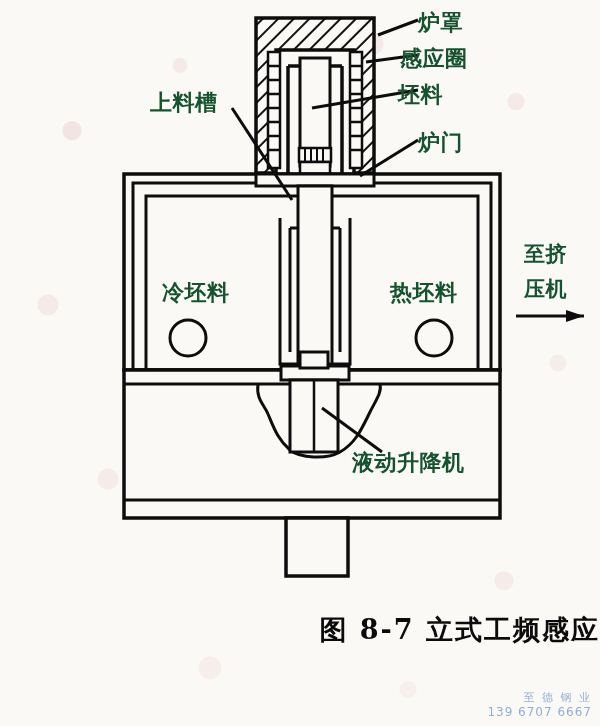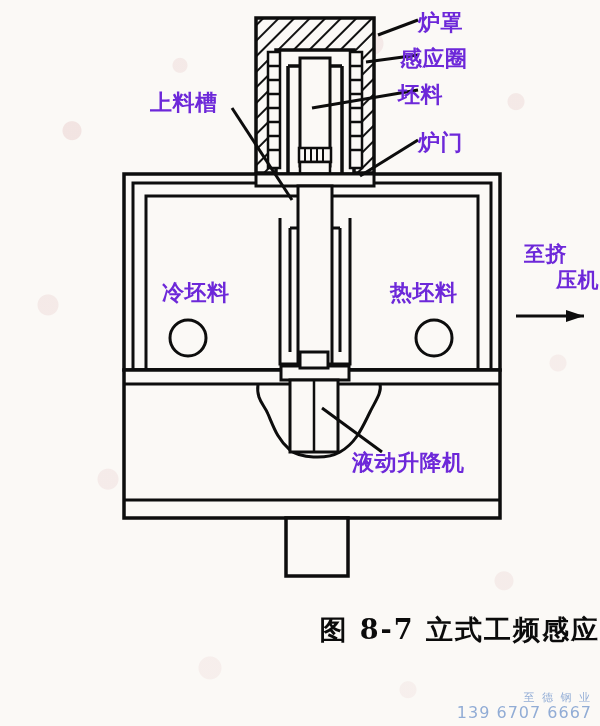--- a/index.html
+++ b/index.html
@@ -32,21 +32,21 @@
       radial-gradient(circle at 93% 50%, rgba(226,190,190,.20) 0 8px, rgba(0,0,0,0) 9px),
       radial-gradient(circle at 18% 66%, rgba(224,186,188,.22) 0 10px, rgba(0,0,0,0) 11px),
       radial-gradient(circle at 55% 72%, rgba(226,192,192,.18) 0 13px, rgba(0,0,0,0) 14px),
       radial-gradient(circle at 84% 80%, rgba(222,184,184,.20) 0 9px, rgba(0,0,0,0) 10px),
       radial-gradient(circle at 35% 92%, rgba(226,190,190,.18) 0 11px, rgba(0,0,0,0) 12px),
       radial-gradient(circle at 68% 95%, rgba(224,188,188,.16) 0 8px, rgba(0,0,0,0) 9px);
   }
   #drawing { position: absolute; left: 0; top: 0; }
   .lbl {
     position: absolute;
-    color: #6d28d9;
+    color: #14532d;
     font-family: "DejaVu Sans", "Liberation Sans", sans-serif;
     font-weight: 700;
     white-space: nowrap;
     letter-spacing: .5px;
   }
   .lbl-22 { font-size: 22px; }
   .lbl-21 { font-size: 21px; }
   .cap {
     position: absolute;
     width: 100%;
@@ -63,21 +63,21 @@
     right: 8px;
     bottom: 6px;
     text-align: right;
     color: #7f9fd0;
     font-family: "DejaVu Sans", "Liberation Sans", sans-serif;
     font-size: 11px;
     line-height: 15px;
     letter-spacing: 2px;
     opacity: .85;
   }
-  #watermark .wm-phone { letter-spacing: 1px; font-size: 16px; }
+  #watermark .wm-phone { letter-spacing: 1px; font-size: 12px; }
 </style>
 </head>
 <body>
 
 <div id="page">
 
   <div id="paper-grain"></div>
 
   <svg id="drawing" width="600" height="726" viewBox="0 0 600 726">
     <defs>
@@ -205,21 +205,21 @@
 
   <div class="lbl lbl-22" style="left:150px; top:88px;">上料槽</div>
 
   <div class="lbl lbl-22" style="left:418px; top:128px;">炉门</div>
 
   <div class="lbl lbl-22" style="left:162px; top:278px;">冷坯料</div>
 
   <div class="lbl lbl-22" style="left:390px; top:278px;">热坯料</div>
 
   <div class="lbl lbl-21" style="left:524px; top:240px;">至挤</div>
-  <div class="lbl lbl-21" style="left:524px; top:266px;margin-left:32px;">压机</div>
+  <div class="lbl lbl-21" style="left:524px; top:275px;">压机</div>
 
   <div class="lbl lbl-22" style="left:352px; top:448px;text-align:center;">液动升降机</div>
 
   <div class="cap" style="top:612px;">图 8-7  立式工频感应</div>
 
   <div id="watermark">
     <div>至 德 钢 业</div>
     <div class="wm-phone">139 6707 6667</div>
   </div>
 

